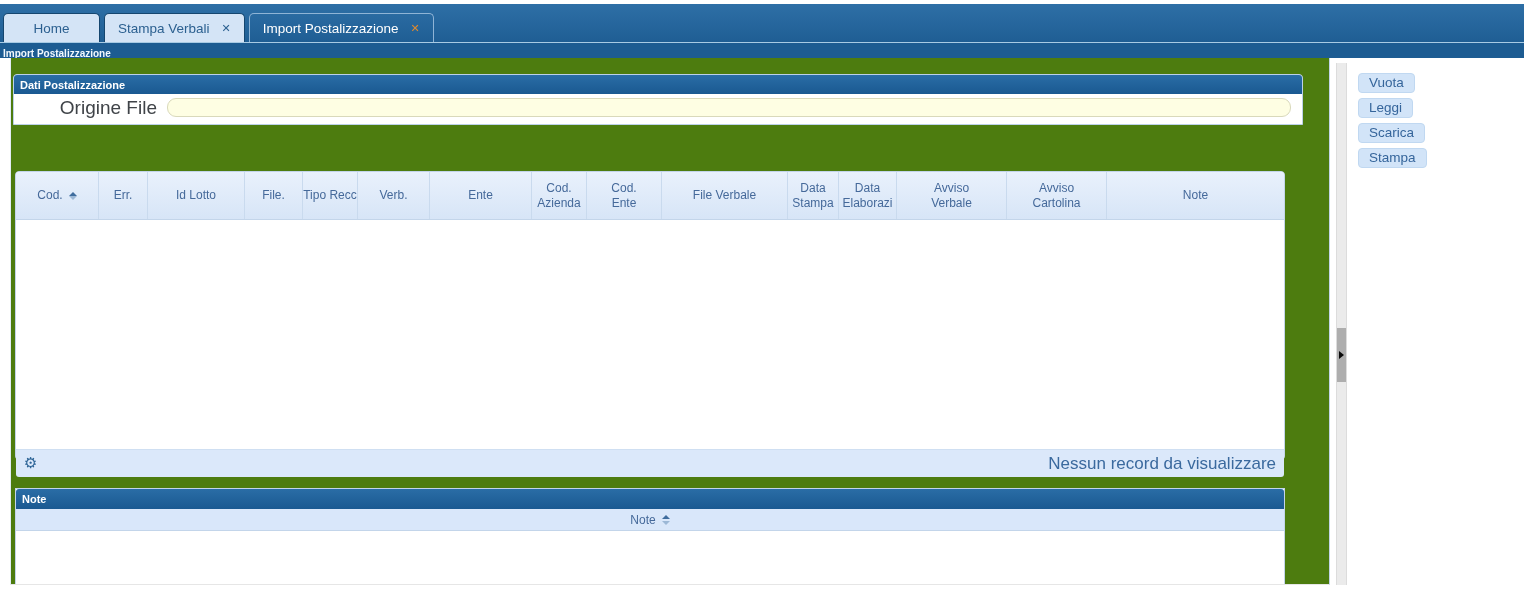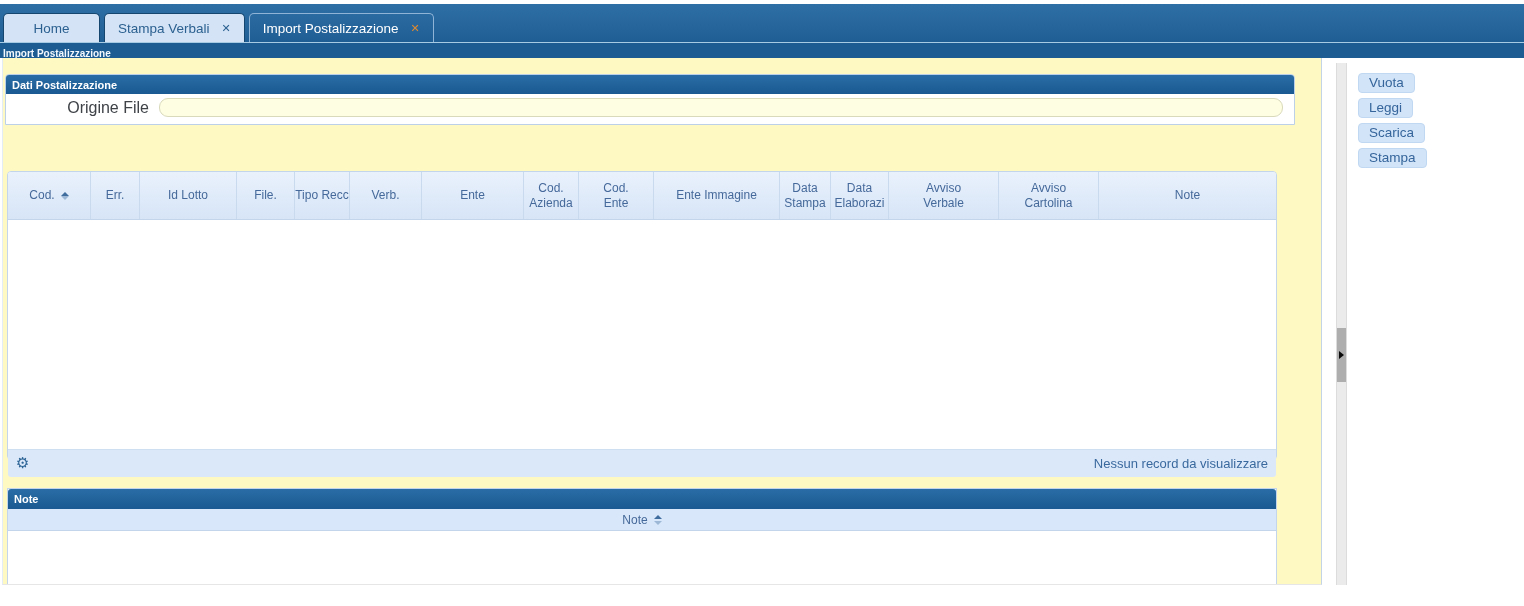--- a/index.html
+++ b/index.html
@@ -18,35 +18,35 @@
   .tab-close { font-size:11px; font-weight:bold; line-height:1; }
   .tab.inactive .tab-close { color:#2c6090; }
   .tab.active .tab-close { color:#e08a2e; }
 
   .breadcrumb-bar { position:absolute; left:0; top:42px; width:1524px; height:16px;
                     background:#1d5c92; border-top:1px solid #a8cbe4; }
   .breadcrumb-bar span { font-size:10px; font-weight:bold; color:#f2f8fd;
                          line-height:15px; padding-left:3px; display:inline-block; }
 
   
-  .main { position:absolute; left:2px; top:58px; width:1320px; height:527px;
-          background:#fef9c3; border-left:1px solid #e3ecf5; border-right:1px solid #c2d4e6;
+  .main { position:absolute; left:10px; top:58px; width:1320px; height:527px;
+          background:#4d7c0f; border-left:1px solid #e3ecf5; border-right:1px solid #c2d4e6;
           border-bottom:1px solid #e6e6e6; }
 
   .panel-hd { background:linear-gradient(180deg,#2a6da6 0%,#1a5991 100%);
               color:#fff; font-size:11px; font-weight:bold;
               border-radius:3px 3px 0 0; padding-left:6px; display:flex; align-items:center; }
 
   
   .dati { position:absolute; left:2px; top:16px; width:1290px;
           border:1px solid #bcd1e8; border-radius:4px 4px 0 0; background:#fff; padding-bottom:3px; }
   .dati .panel-hd { height:19px; }
   .frow { height:19px; margin:4px 0; display:flex; align-items:center; }
   .flabel { flex:0 0 153px; text-align:right; padding-right:10px;
-            font-size:16px; color:#3f4348; white-space:nowrap; }
+            font-size:19px; color:#3f4348; white-space:nowrap; }
   .finput { flex:1; margin-right:11px; height:19px; background:#fefee3;
             border:1px solid #d9d9bb; border-radius:9px; padding:0 8px;
             font-size:12px; color:#404040; outline:none; }
 
   
   .grid { position:absolute; left:4px; top:113px; width:1270px; height:289px;
           border:1px solid #c3d5ea; border-radius:4px; background:#fff; }
   .ghead { height:48px; display:flex; background:linear-gradient(180deg,#e9f1fc 0%,#d7e5f7 100%);
            border-bottom:1px solid #c3d5ea; border-radius:3px 3px 0 0; }
   .gcell { display:flex; align-items:center; justify-content:center; text-align:center;
@@ -59,21 +59,21 @@
   .c10{width:51px}.c11{width:58px}.c12{width:110px}.c13{width:100px}
   .c14{flex:1; border-right:none;}
   .c7 span{width:46px}.c8 span{width:34px}.c10 span{width:48px}
   .c11 span{width:56px}.c12 span{width:50px}.c13 span{width:56px}
   .gbody { height:229px; background:#fff; }
   .gfoot { height:28px; background:#dbe8fa; border-top:1px solid #cfdff2;
            border-radius:0 0 3px 3px; display:flex; align-items:center;
            justify-content:space-between; padding:0 8px; }
   .gear { font-family:"DejaVu Sans",sans-serif; font-size:15px; color:#2d6496;
           line-height:1; cursor:pointer; }
-  .empty-text { font-size:13px; color:#3a699e; }
+  .empty-text { font-size:17px; color:#3a699e; }
 
   
   .sort { display:inline-flex; flex-direction:column; gap:2px; margin-left:6px; }
   .sort i { width:0; height:0; border-left:4px solid transparent; border-right:4px solid transparent; display:block; }
   .sort .up { border-bottom:4px solid #3f6d9e; }
   .sort .dn { border-top:4px solid #9cb8d6; }
 
   
   .notep { position:absolute; left:4px; top:430px; width:1270px; height:96px;
            border:1px solid #c3d5ea; border-bottom:none; background:#fff; }
@@ -157,21 +157,21 @@
       <div class="gcell c6 one">
           <span>Ente</span>
         </div>
       <div class="gcell c7">
           <span>Cod. Azienda</span>
         </div>
       <div class="gcell c8">
           <span>Cod. Ente</span>
         </div>
       <div class="gcell c9 one">
-          <span>Ente Immagine</span>
+          <span>File Verbale</span>
         </div>
       <div class="gcell c10">
           <span>Data Stampa</span>
         </div>
       <div class="gcell c11">
           <span>Data Elaborazi</span>
         </div>
       <div class="gcell c12">
           <span>Avviso Verbale</span>
         </div>

